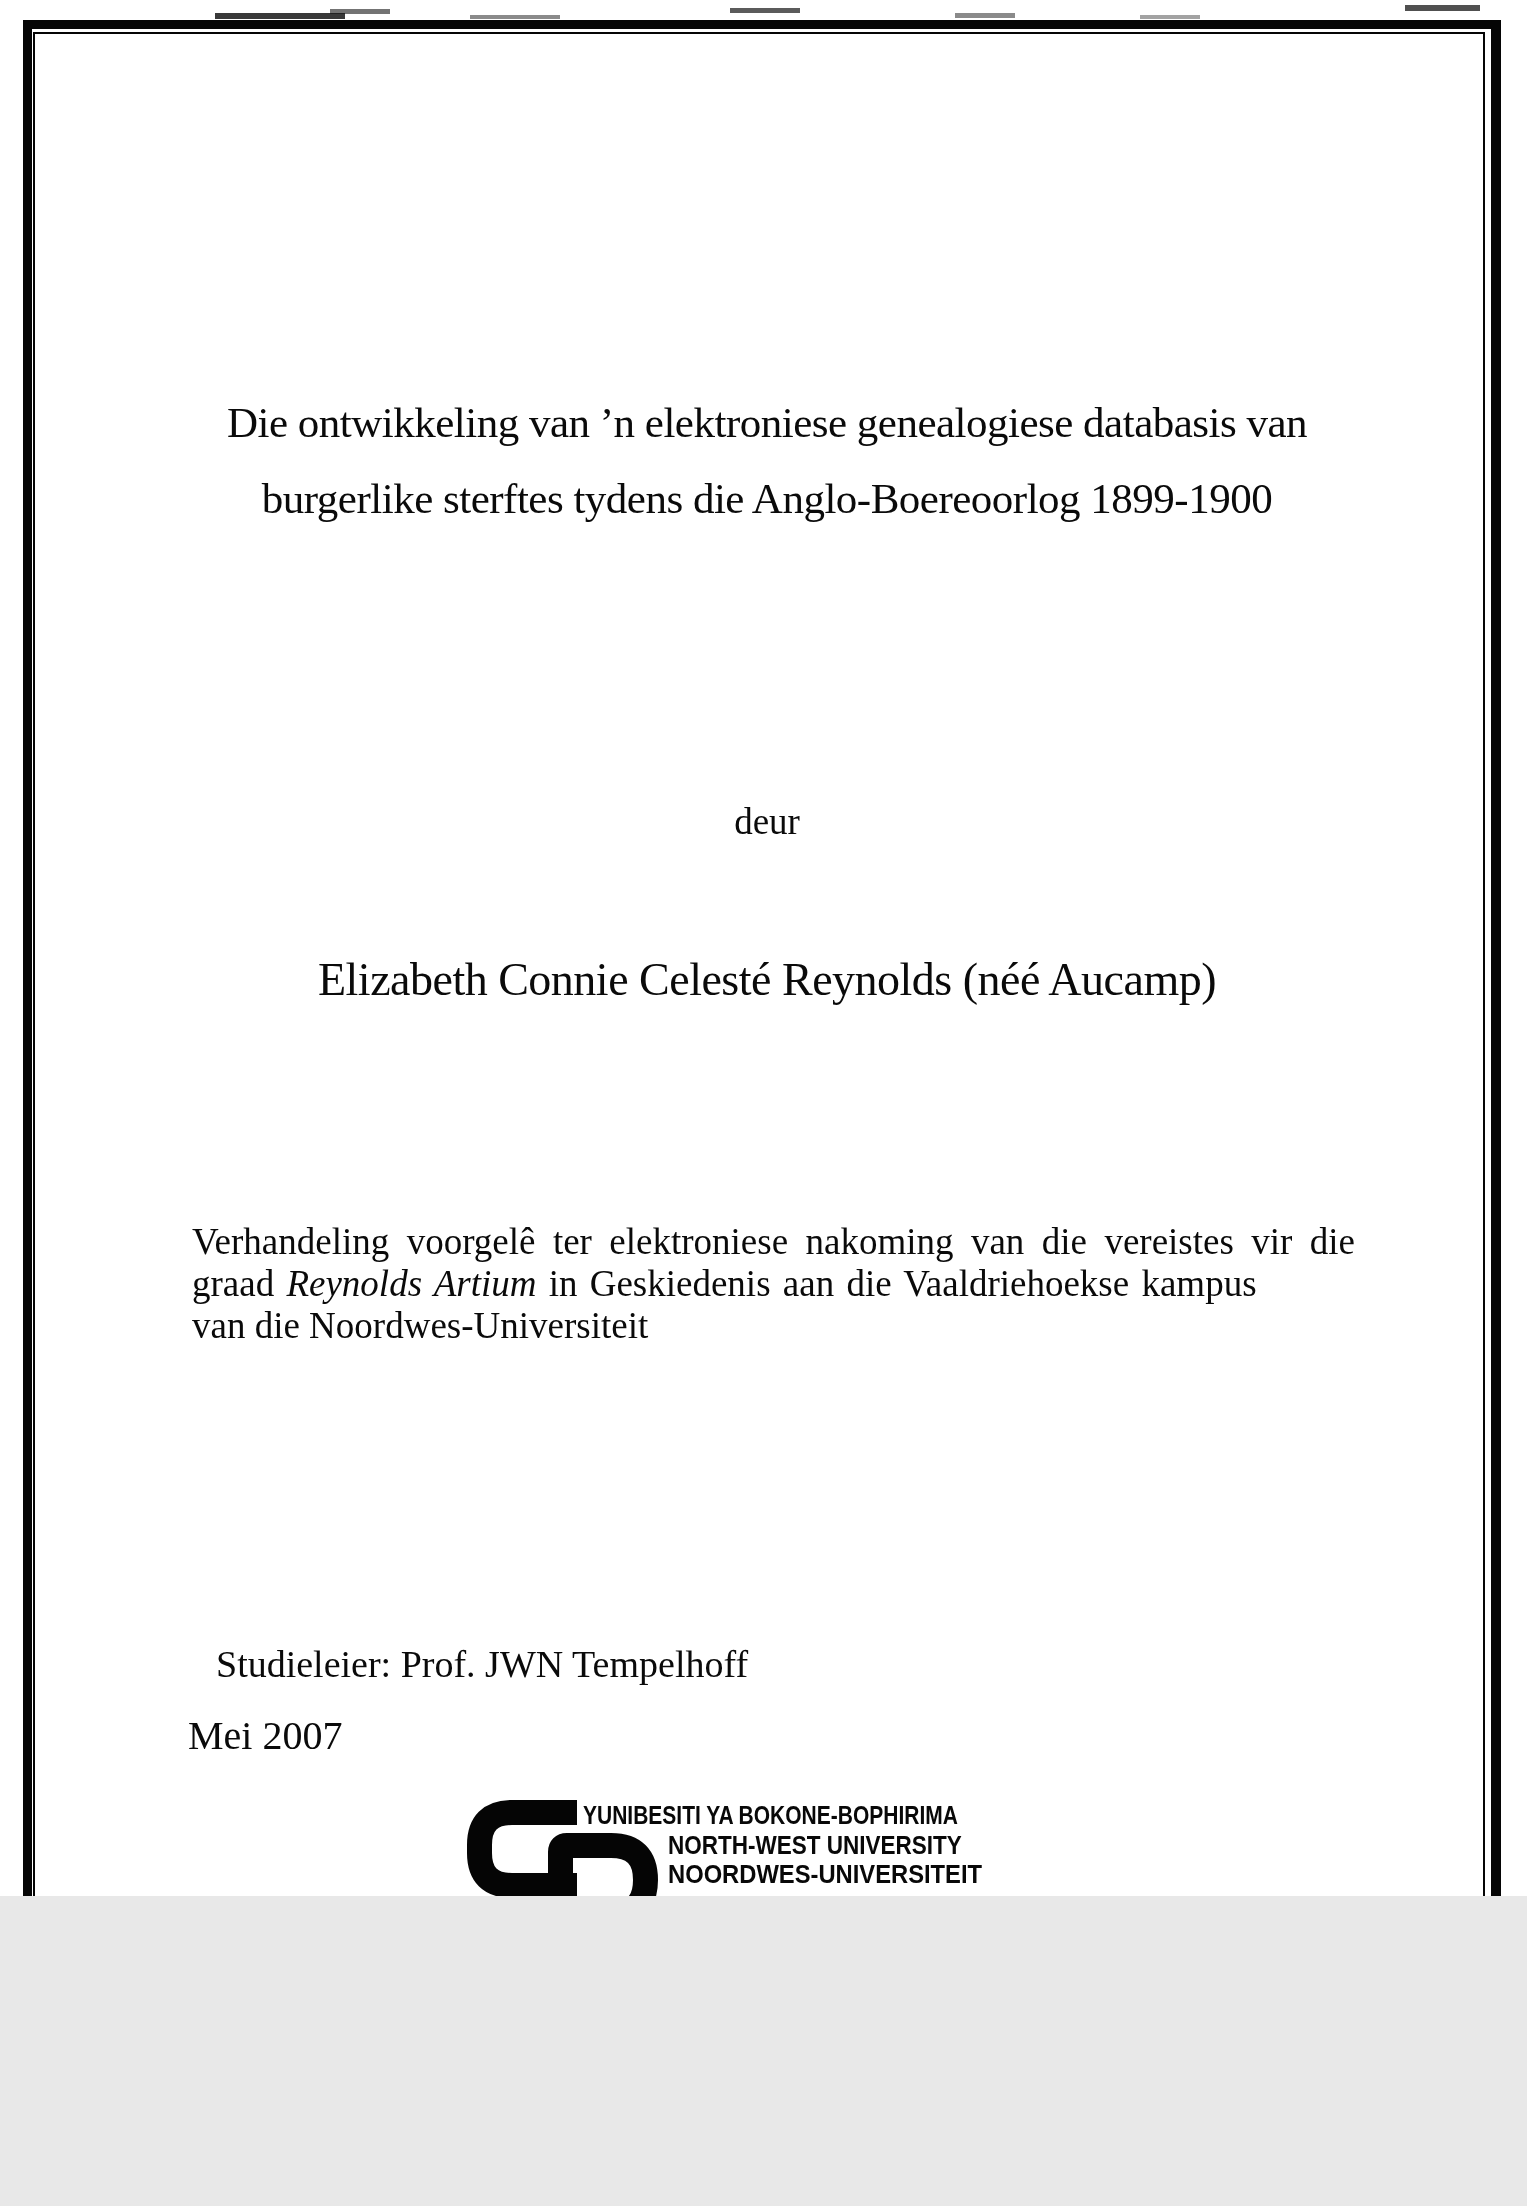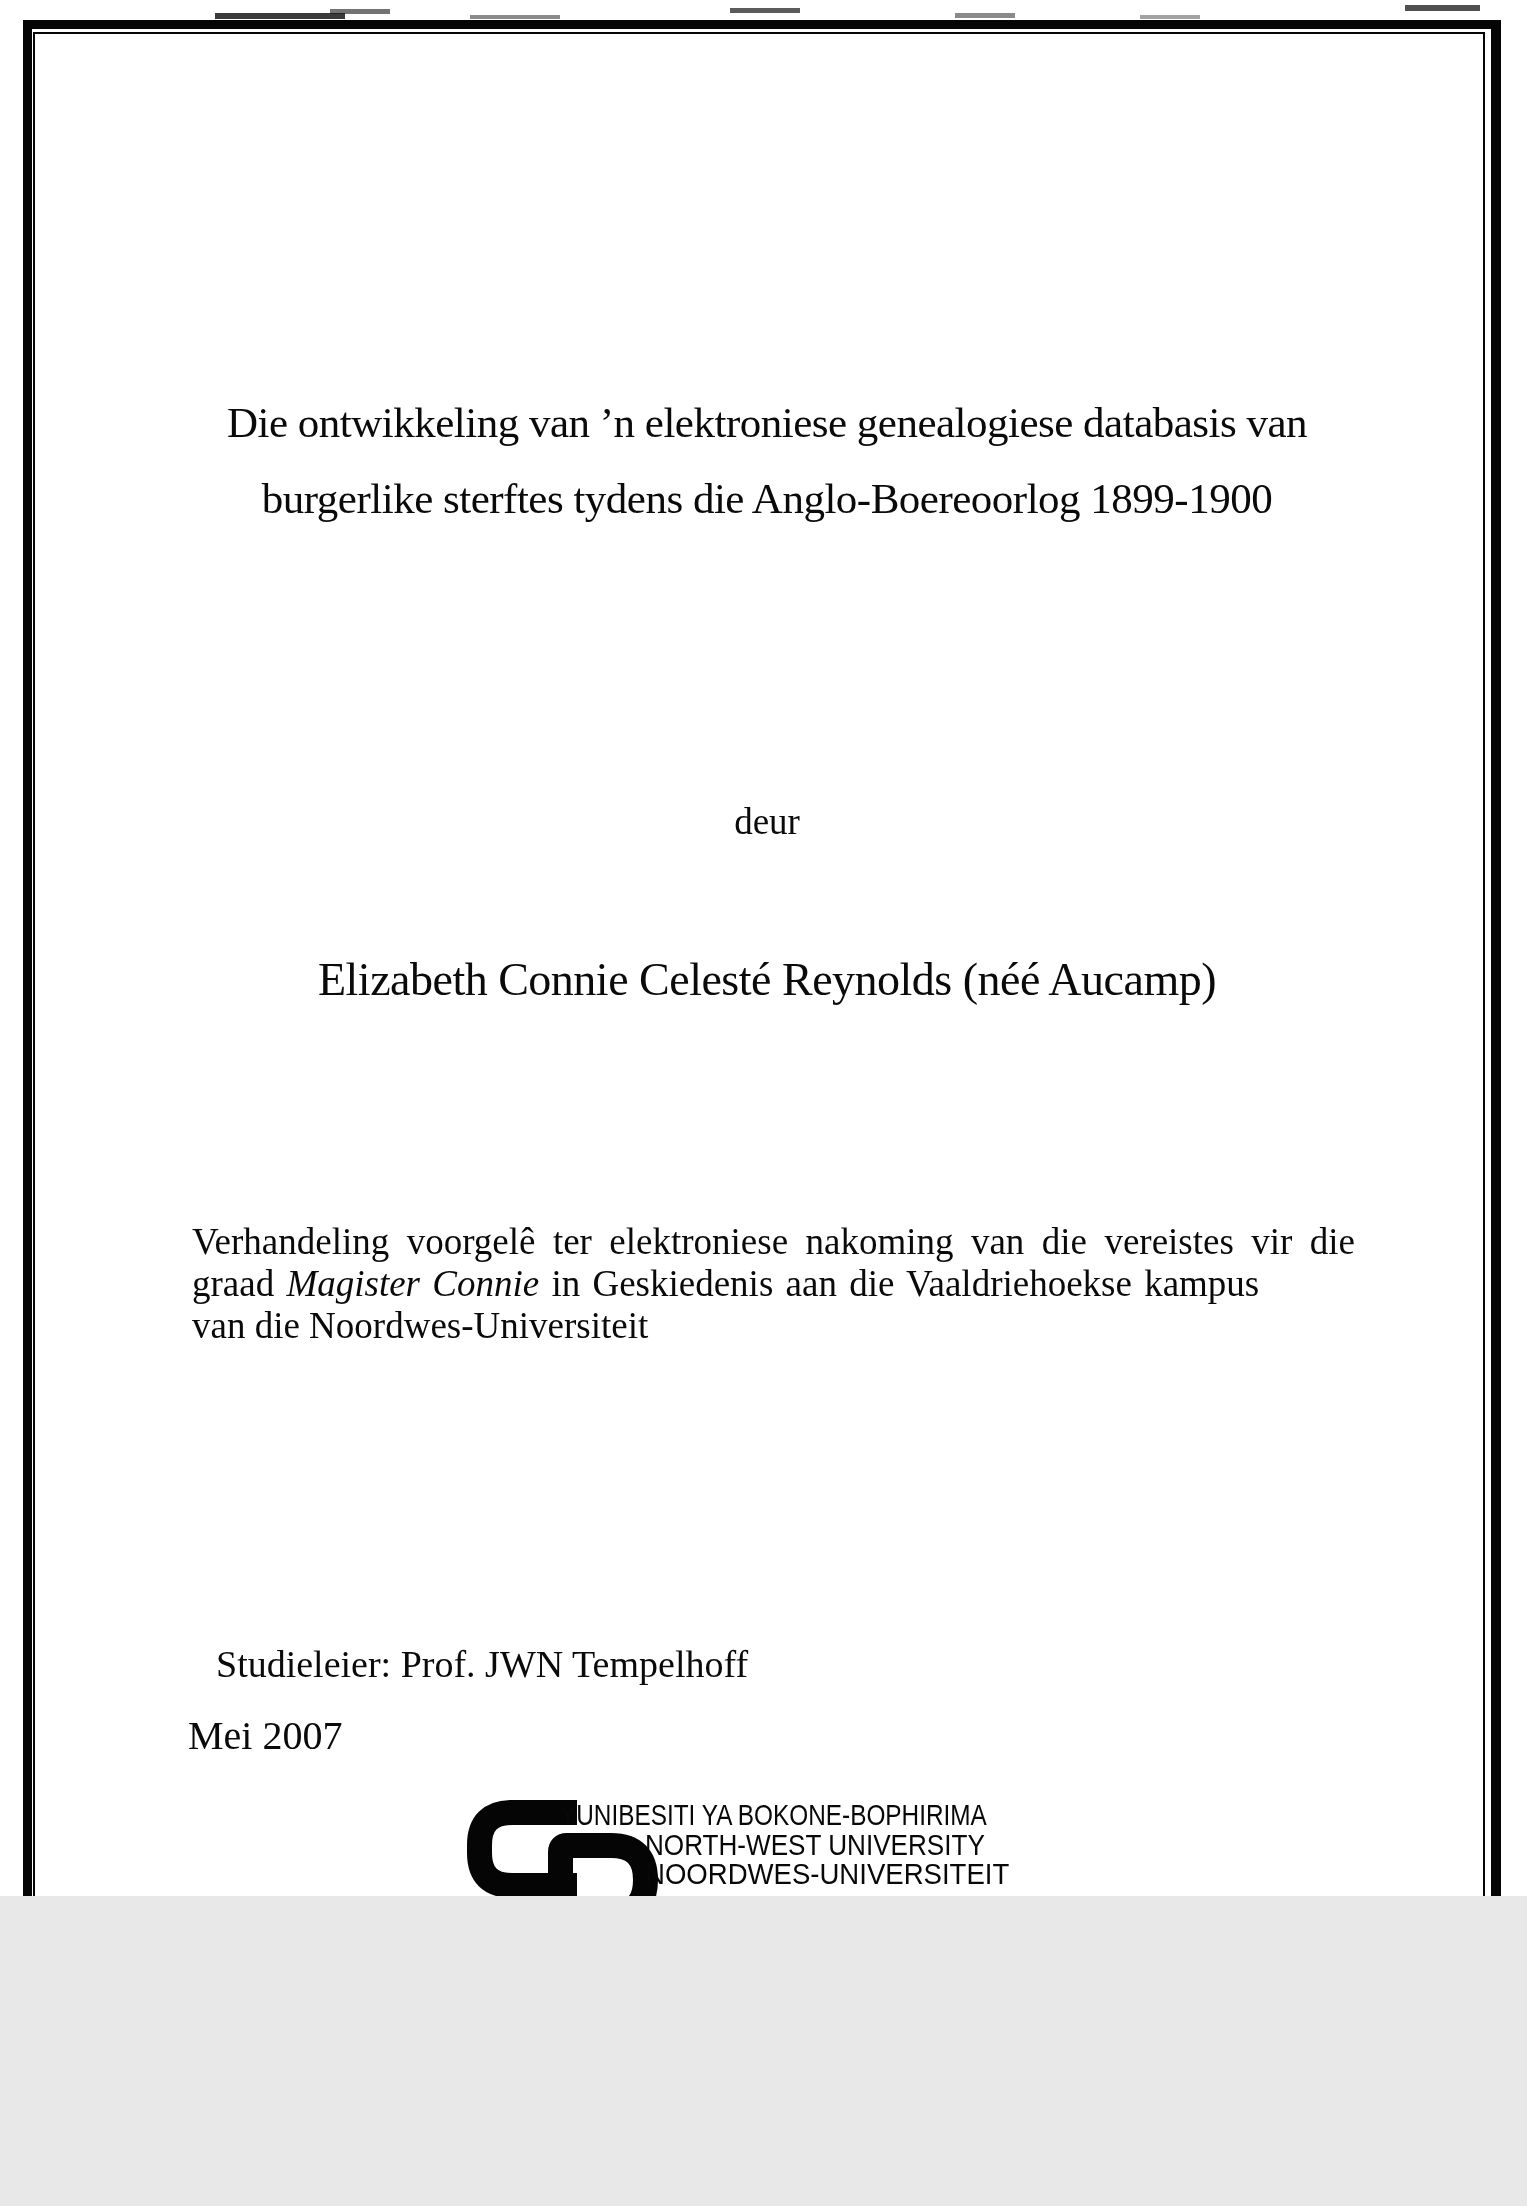--- a/index.html
+++ b/index.html
@@ -35,23 +35,23 @@
     font-size:37px;line-height:42px;
   }
   .st-l1{text-align:justify;text-align-last:justify;white-space:normal;}
   .st-l2{white-space:nowrap;word-spacing:3px;}
   .st-l3{white-space:nowrap;}
   .it{font-style:italic;}
   .supervisor{position:absolute;left:188px;top:1645px;font-size:38px;line-height:39px;white-space:nowrap;margin-left:28px;}
   .date{position:absolute;left:188px;top:1716px;font-size:40px;line-height:39px;white-space:nowrap;}
   .logo-mark{position:absolute;left:467px;top:1800px;width:200px;height:135px;}
   .logo-text{
-    position:absolute;left:560px;top:1801px;width:520px;
+    position:absolute;left:583px;top:1801px;width:520px;
     font-family:"Liberation Sans", sans-serif;
-    font-weight:normal;font-size:29px;line-height:29.5px;
+    font-weight:bold;font-size:25px;line-height:29.5px;
     color:#080808;white-space:nowrap;
   }
   .lt{transform-origin:left top;display:block;}
   .lt1{transform:scaleX(0.84);}
   .lt2{margin-left:85px;transform:scaleX(0.90);}
   .lt3{margin-left:85px;transform:scaleX(0.95);}
 </style>
 </head>
 <body>
 
@@ -75,21 +75,21 @@
     <div>Die ontwikkeling van ’n elektroniese genealogiese databasis van</div>
     <div>burgerlike sterftes tydens die Anglo-Boereoorlog 1899-1900</div>
   </div>
 
   <div class="center-box byline">deur</div>
 
   <div class="center-box author">Elizabeth Connie Celesté Reynolds (néé Aucamp)</div>
 
   <div class="statement">
     <div class="st-l1">Verhandeling voorgelê ter elektroniese nakoming van die vereistes vir die</div>
-    <div class="st-l2"><span>graad </span><span class="it">Magister Connie</span><span> in Geskiedenis aan die Vaaldriehoekse kampus</span></div>
+    <div class="st-l2"><span>graad </span><span class="it">Reynolds Artium</span><span> in Geskiedenis aan die Vaaldriehoekse kampus</span></div>
     <div class="st-l3">van die Noordwes-Universiteit</div>
   </div>
 
   <div class="supervisor">Studieleier: Prof. JWN Tempelhoff</div>
   <div class="date">Mei 2007</div>
 
   <div class="logo-mark">
     <svg width="200" height="135" viewBox="0 0 200 135" xmlns="http://www.w3.org/2000/svg">
 
       <path d="M 110 12.5 L 45 12.5 Q 12.5 12.5 12.5 45 L 12.5 53 Q 12.5 85.5 45 85.5 L 110 85.5" fill="none" stroke="#050505" stroke-width="25" stroke-linecap="butt"></path>

